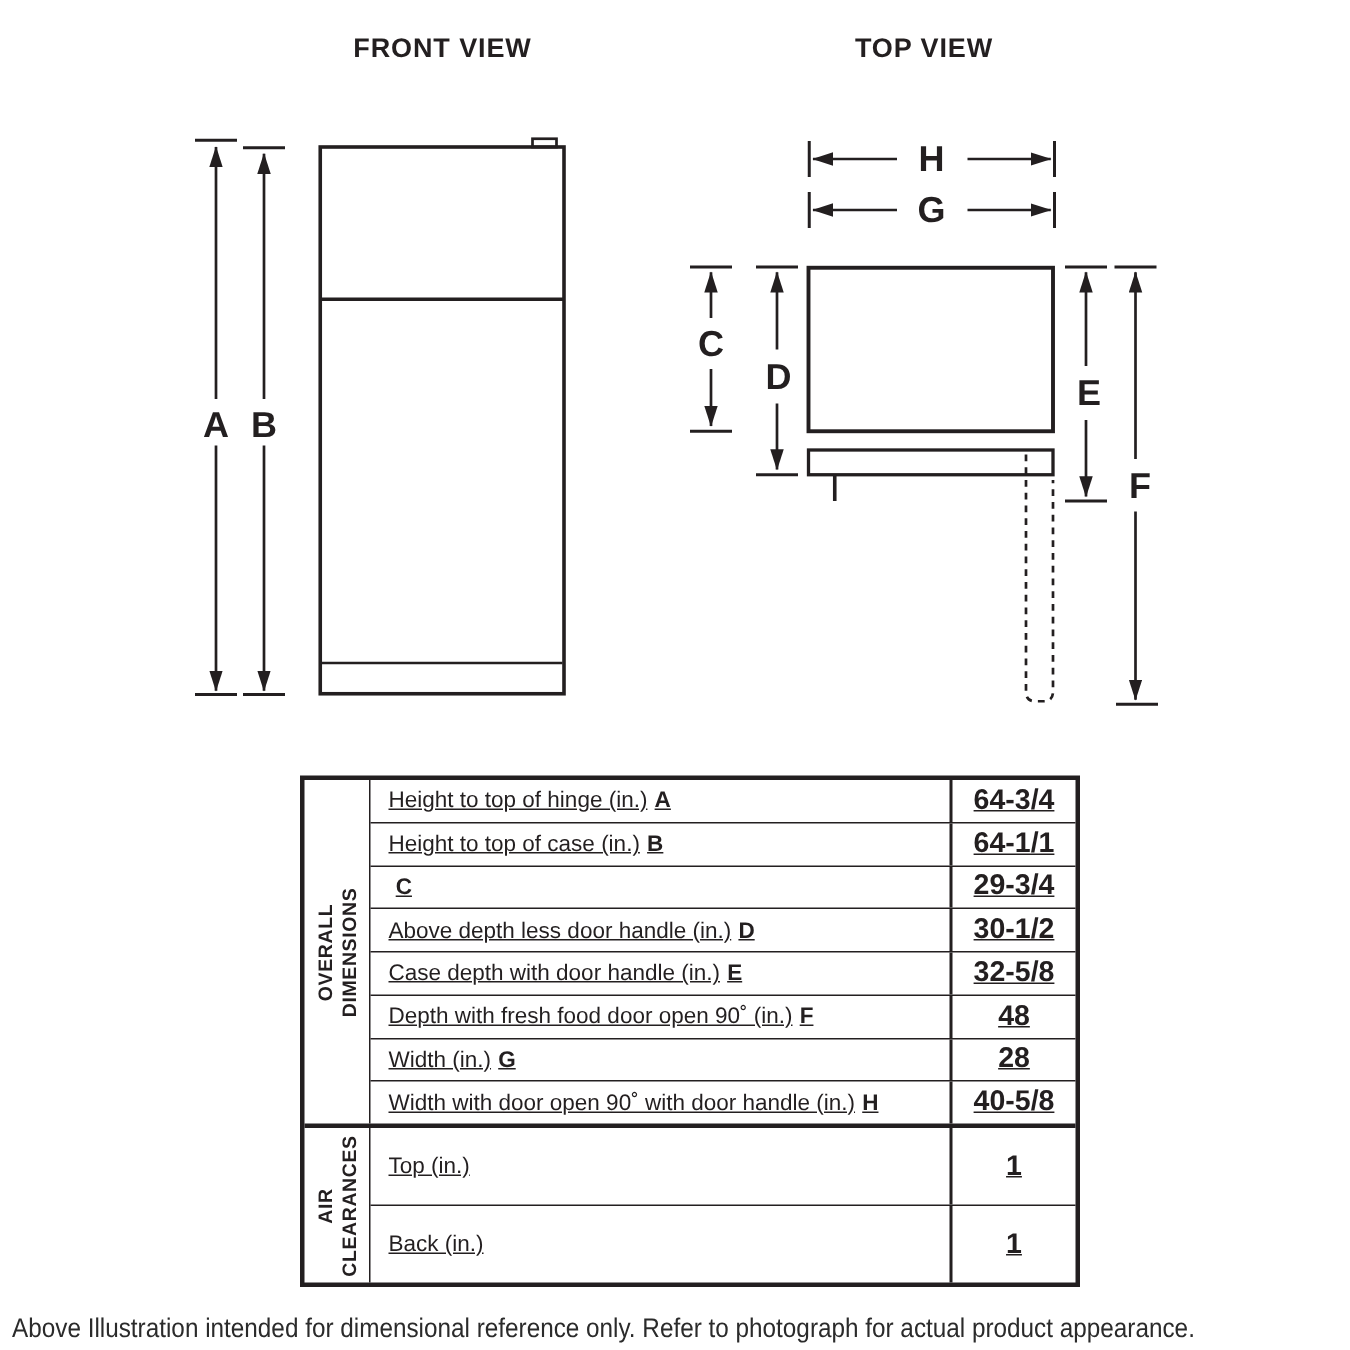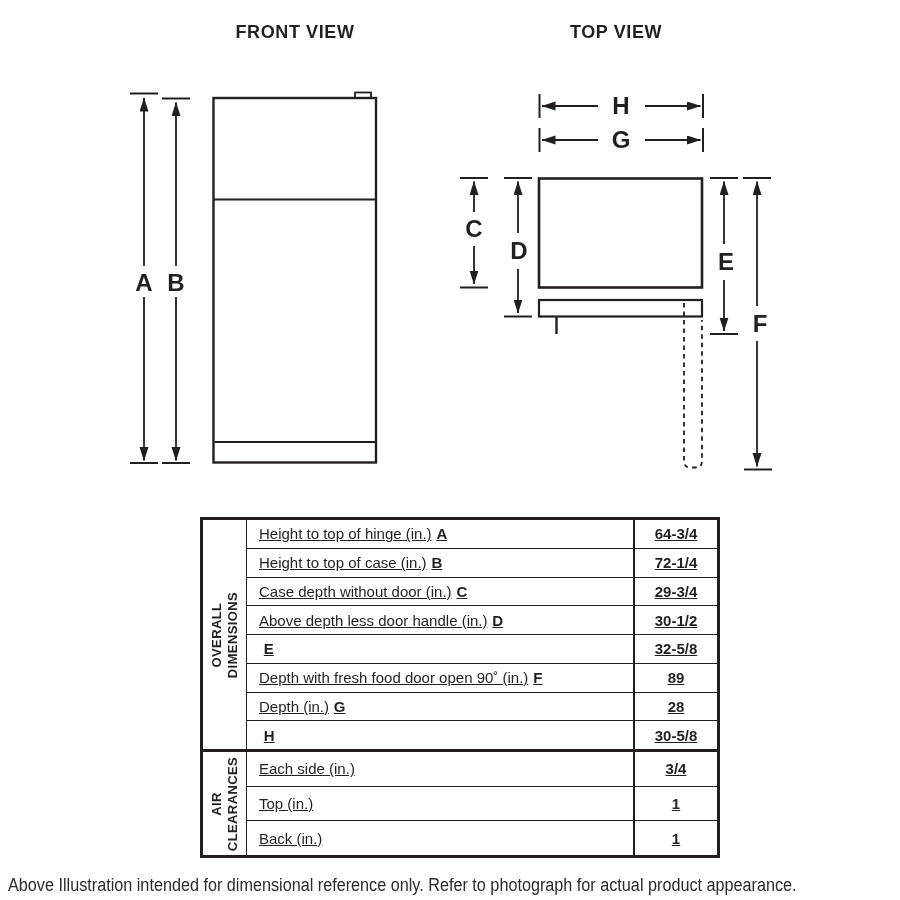--- a/index.html
+++ b/index.html
@@ -40,21 +40,21 @@
   .t-row{flex:1;display:flex;box-sizing:border-box;}
   .t-row + .t-row{border-top:1.6px solid var(--line);gap:36px;}
   .t-desc{
     flex:1;display:flex;align-items:center;padding-left:12px;
     font-size:15px;box-sizing:border-box;white-space:nowrap;overflow:hidden;
   }
   .t-desc b{margin-left:0.32em;}
   .t-val{
     flex:0 0 84px;border-left:2.6px solid var(--line);box-sizing:border-box;
     display:flex;align-items:center;justify-content:center;
-    font-size:15px;font-weight:bold;
+    font-size:19px;font-weight:bold;
   }
   
   .footnote{
     position:absolute;left:8px;top:875px;white-space:nowrap;
     font-size:18px;color:#2b2b2b;font-weight:400;
     transform:scaleX(0.9);transform-origin:0 50%;letter-spacing:0px;
   }
 </style>
 </head>
 <body>
@@ -165,80 +165,75 @@
               <span>Height to top of hinge (in.)</span>
               <b>A</b>
             </div>
             <div class="t-val">64-3/4</div>
           </div>
           <div class="t-row">
             <div class="t-desc">
               <span>Height to top of case (in.)</span>
               <b>B</b>
             </div>
-            <div class="t-val">72-1/4</div>
-          </div>
-          <div class="t-row">
-            <div class="t-desc">
-              <span>Case depth without door (in.)</span>
+            <div class="t-val">64-1/1</div>
+          </div>
+          <div class="t-row">
+            <div class="t-desc">
               <b>C</b>
             </div>
             <div class="t-val">29-3/4</div>
           </div>
           <div class="t-row">
             <div class="t-desc">
               <span>Above depth less door handle (in.)</span>
               <b>D</b>
             </div>
             <div class="t-val">30-1/2</div>
           </div>
           <div class="t-row">
             <div class="t-desc">
+              <span>Case depth with door handle (in.)</span>
               <b>E</b>
             </div>
             <div class="t-val">32-5/8</div>
           </div>
           <div class="t-row">
             <div class="t-desc">
               <span>Depth with fresh food door open 90˚ (in.)</span>
               <b>F</b>
             </div>
-            <div class="t-val">89</div>
-          </div>
-          <div class="t-row">
-            <div class="t-desc">
-              <span>Depth (in.)</span>
+            <div class="t-val">48</div>
+          </div>
+          <div class="t-row">
+            <div class="t-desc">
+              <span>Width (in.)</span>
               <b>G</b>
             </div>
             <div class="t-val">28</div>
           </div>
           <div class="t-row">
             <div class="t-desc">
+              <span>Width with door open 90˚ with door handle (in.)</span>
               <b>H</b>
             </div>
-            <div class="t-val">30-5/8</div>
+            <div class="t-val">40-5/8</div>
           </div>
         </div>
     </div>
     <div class="t-section t-section-air">
       <div class="t-head">
         <div class="t-head-rot">
           <div>AIR</div>
           <div>CLEARANCES</div>
         </div>
       </div>
       <div class="t-rows">
           <div class="t-row">
             <div class="t-desc">
-              <span>Each side (in.)</span>
-            </div>
-            <div class="t-val">3/4</div>
-          </div>
-          <div class="t-row">
-            <div class="t-desc">
               <span>Top (in.)</span>
             </div>
             <div class="t-val">1</div>
           </div>
           <div class="t-row">
             <div class="t-desc">
               <span>Back (in.)</span>
             </div>
             <div class="t-val">1</div>
           </div>

